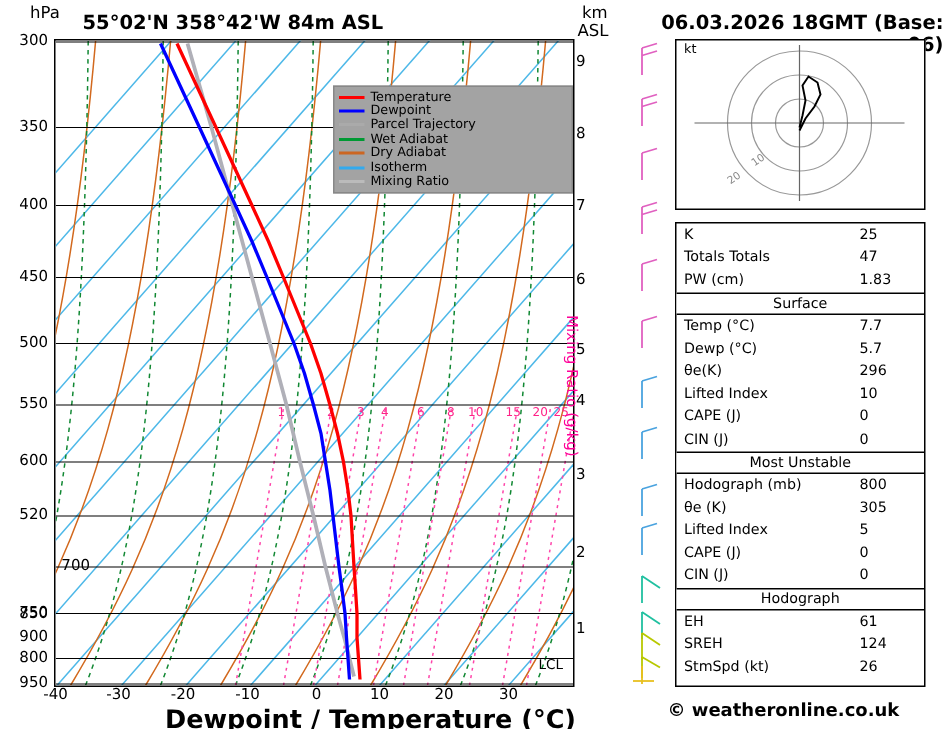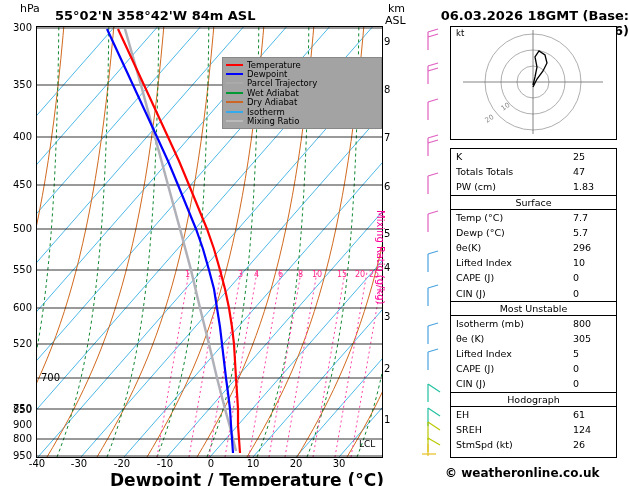--- a/index.html
+++ b/index.html
@@ -316,21 +316,21 @@
       <span>CAPE (J)</span>
       <span>0</span>
     </div>
   <div class="r">
       <span>CIN (J)</span>
       <span>0</span>
     </div>
 
   <div class="sec">Most Unstable</div>
   <div class="r">
-      <span>Isotherm (mb)</span>
+      <span>Hodograph (mb)</span>
       <span>800</span>
     </div>
   <div class="r">
       <span>θe (K)</span>
       <span>305</span>
     </div>
   <div class="r">
       <span>Lifted Index</span>
       <span>5</span>
     </div>

